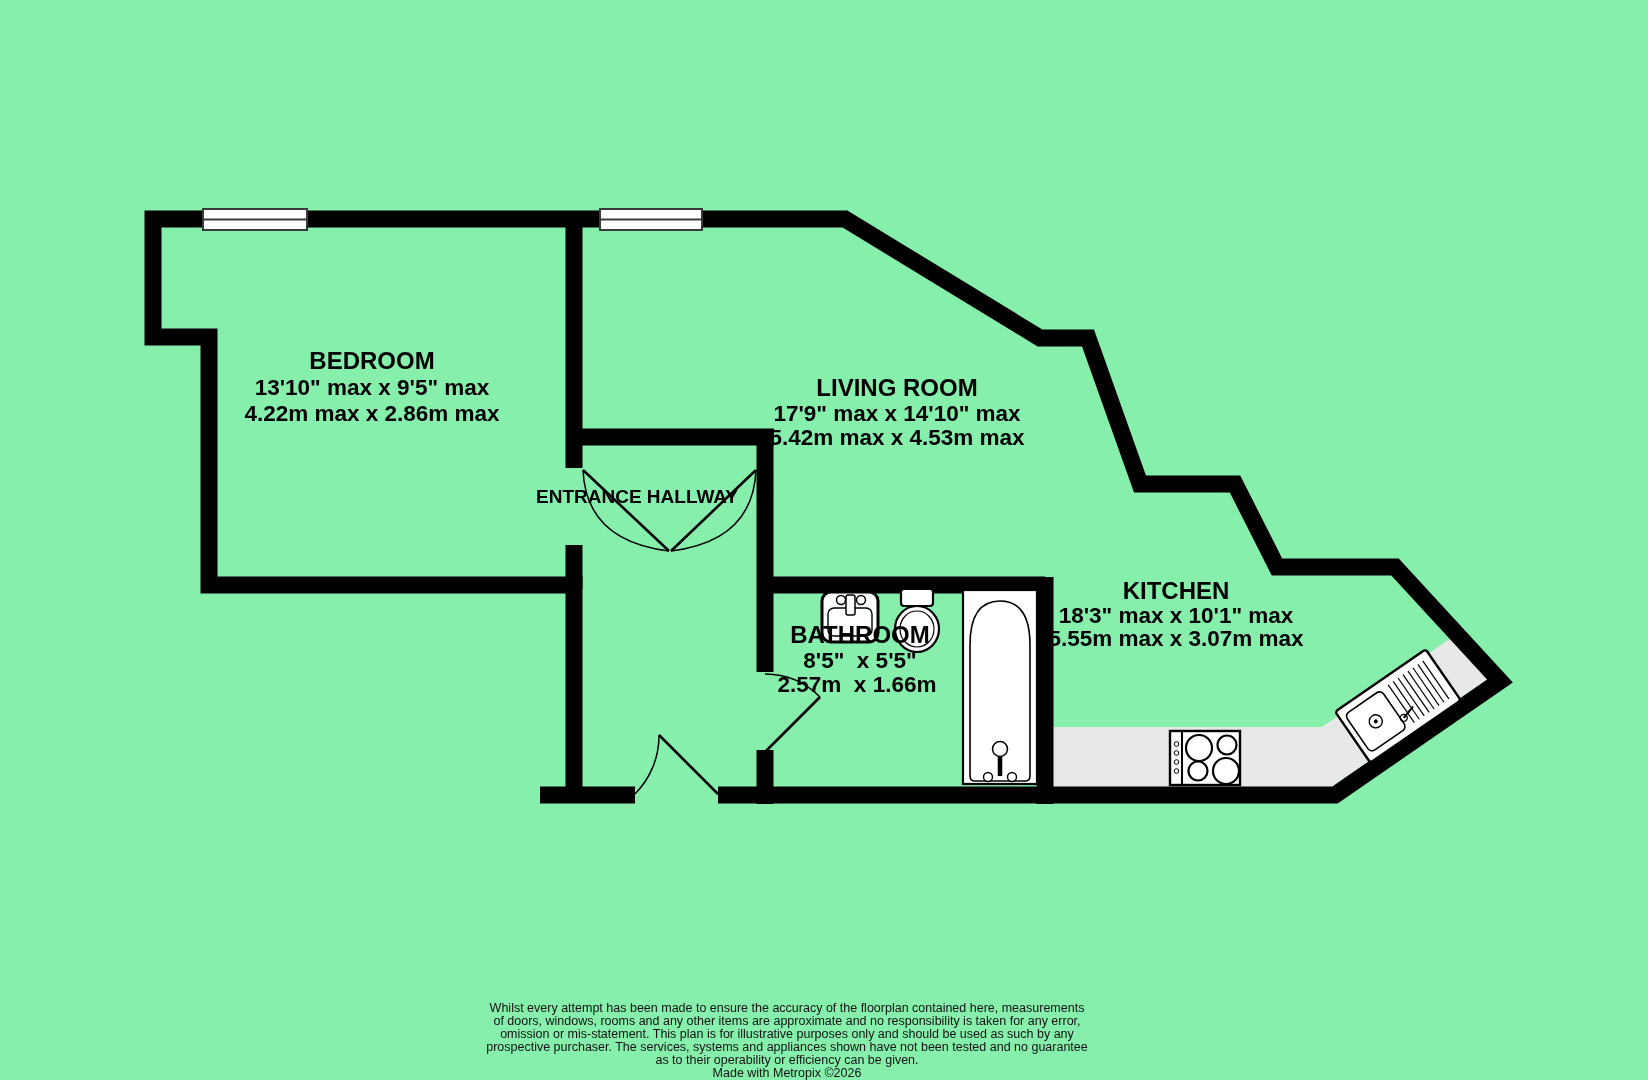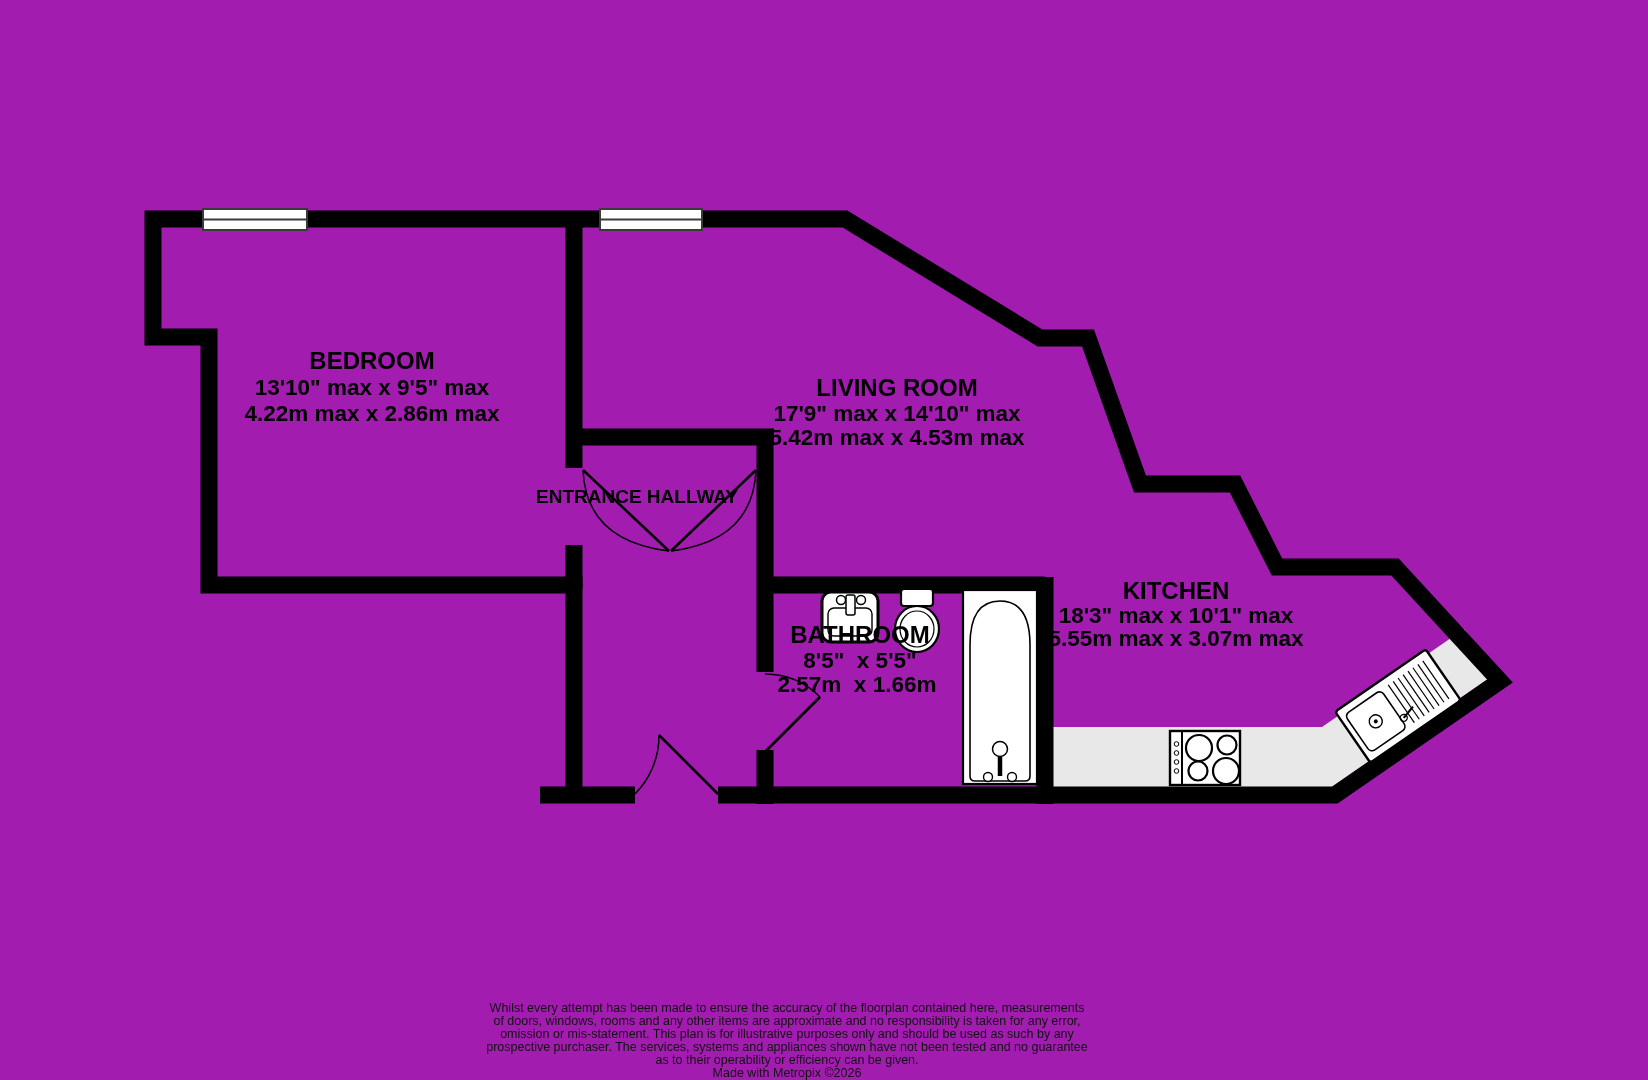--- a/index.html
+++ b/index.html
@@ -1,20 +1,20 @@
 <!DOCTYPE html>
 <html><head>
 <meta charset="utf-8">
 <style>
   html, body { margin: 0; padding: 0; background: #ffffff; }
   .stage {
     position: relative;
     width: 1648px;
     height: 1080px;
-    background: #a21caf;
+    background: #86efac;
     font-family: "Liberation Sans", sans-serif;
     overflow: hidden;
   }
   svg text { white-space: pre; }
   .room-name   { font-size: 24px; font-weight: bold; fill: #000; }
   .room-dims   { font-size: 22.5px; font-weight: bold; fill: #000; }
   .hall-name   { font-size: 19px; font-weight: bold; fill: #000; }
   .disclaimer  { font-size: 12.5px; font-weight: normal; fill: #111; }
 </style>
 </head>

